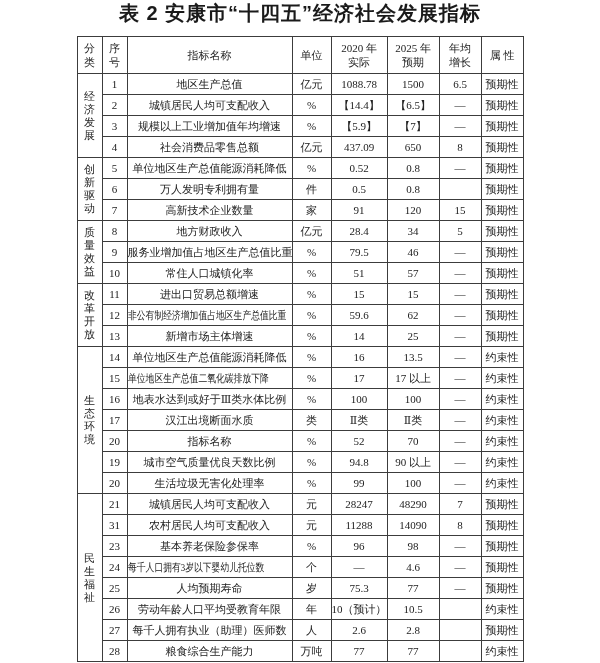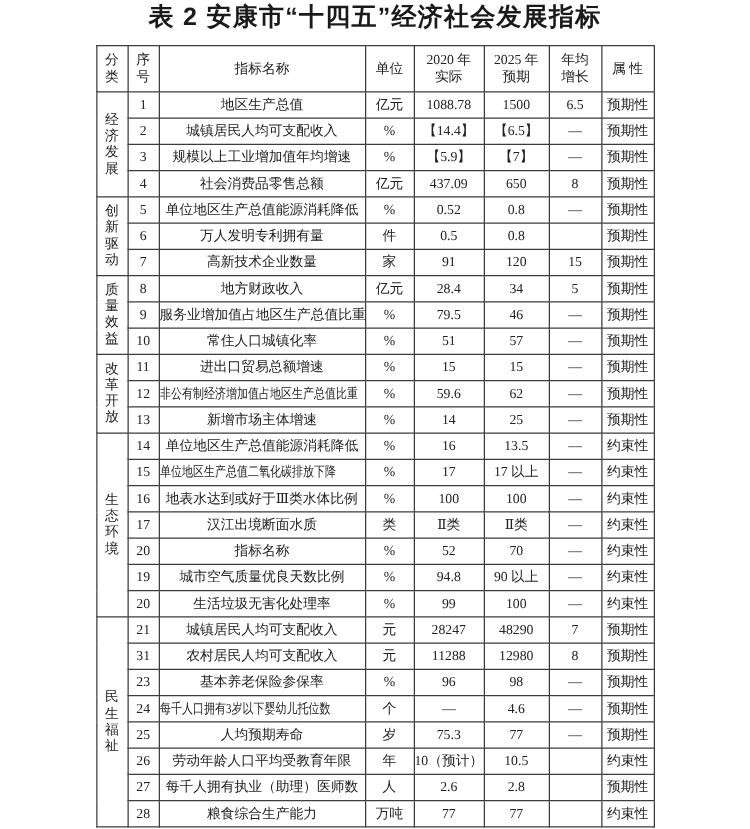--- a/index.html
+++ b/index.html
@@ -306,21 +306,21 @@
           <td class="num">28247</td>
           <td class="num">48290</td>
           <td class="num">7</td>
           <td>预期性</td>
         </tr>
         <tr>
           <td class="num">31</td>
           <td class="name"><span>农村居民人均可支配收入</span></td>
           <td>元</td>
           <td class="num">11288</td>
-          <td class="num">12980</td>
+          <td class="num">14090</td>
           <td class="num">8</td>
           <td>预期性</td>
         </tr>
         <tr>
           <td class="num">23</td>
           <td class="name"><span>基本养老保险参保率</span></td>
           <td>%</td>
           <td class="num">96</td>
           <td class="num">98</td>
           <td class="num">—</td>

